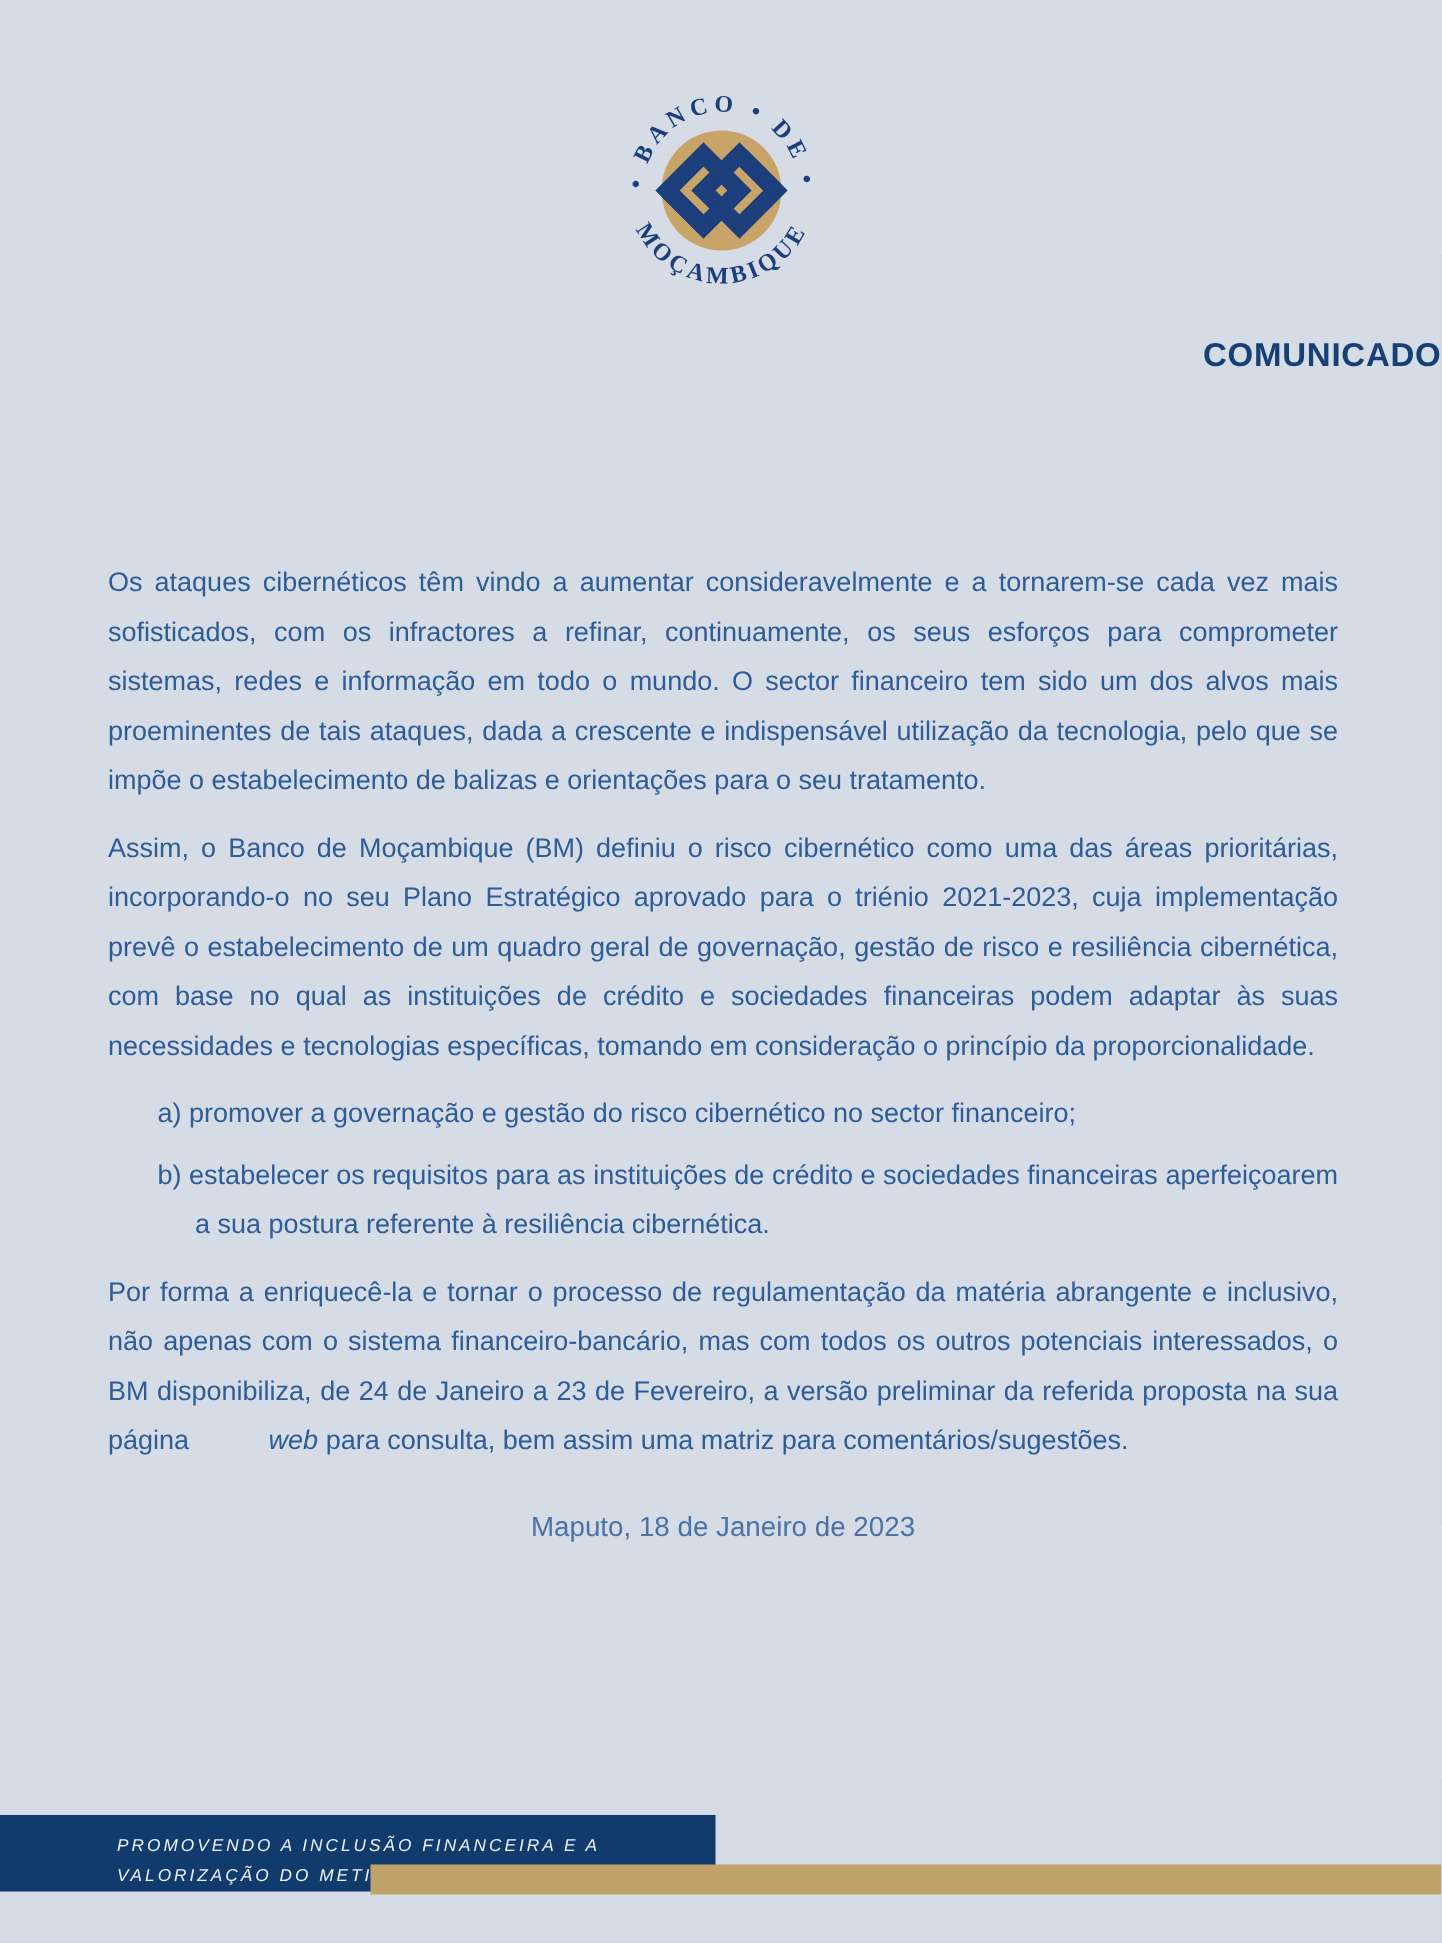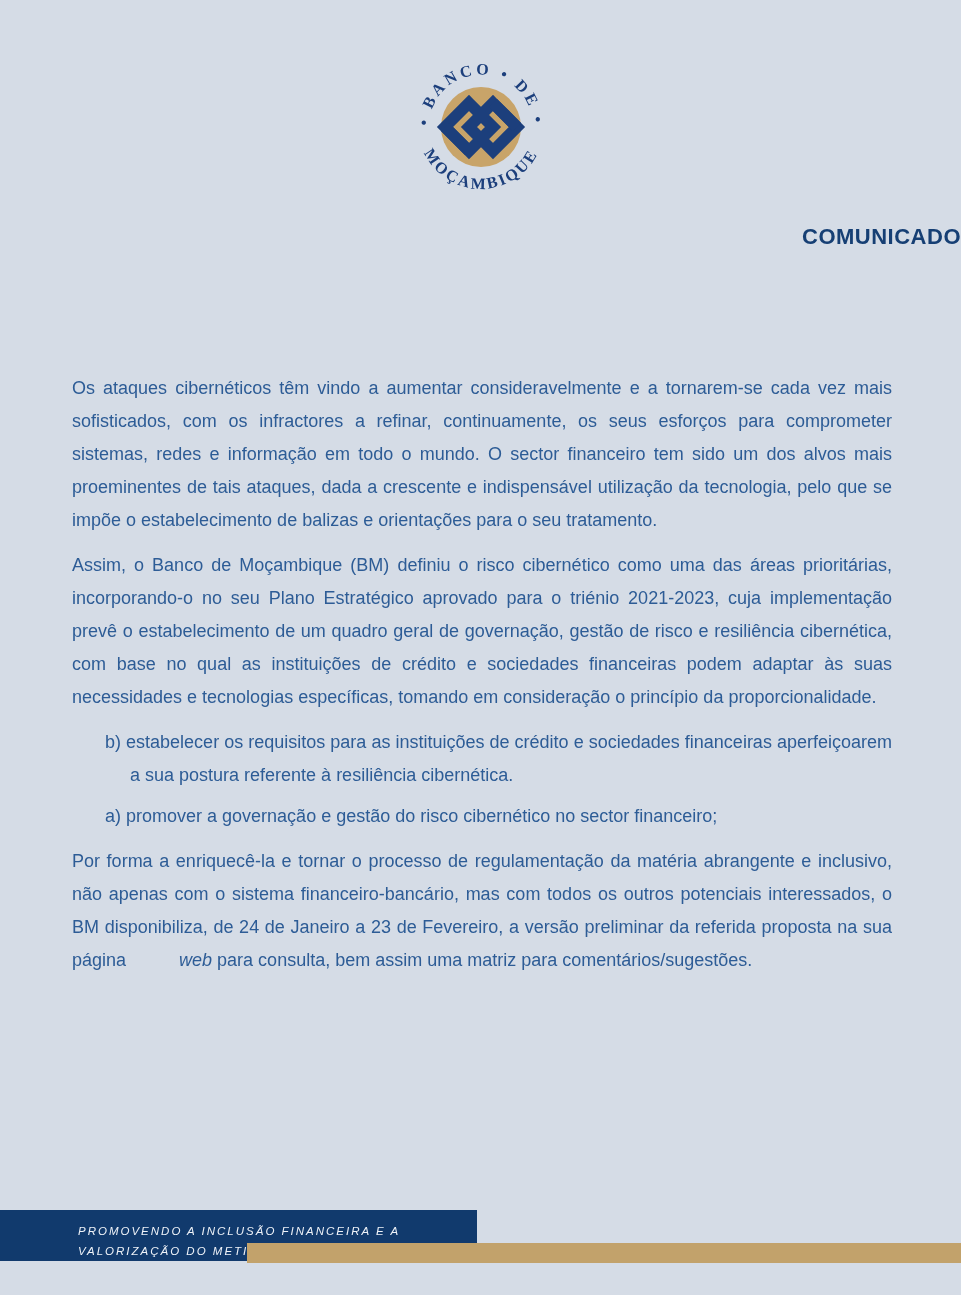--- a/index.html
+++ b/index.html
@@ -141,31 +141,32 @@
   </svg>
 
   <h1 class="title">COMUNICADO</h1>
 
   <div class="content">
     <p>Os ataques cibernéticos têm vindo a aumentar consideravelmente e a tornarem-se cada vez mais sofisticados, com os infractores a refinar, continuamente, os seus esforços para comprometer sistemas, redes e informação em todo o mundo. O sector financeiro tem sido um dos alvos mais proeminentes de tais ataques, dada a crescente e indispensável utilização da tecnologia, pelo que se impõe o estabelecimento de balizas e orientações para o seu tratamento.</p>
     <p>Assim, o Banco de Moçambique (BM) definiu o risco cibernético como uma das áreas prioritárias, incorporando-o no seu Plano Estratégico aprovado para o triénio 2021-2023, cuja implementação prevê o estabelecimento de um quadro geral de governação, gestão de risco e resiliência cibernética, com base no qual as instituições de crédito e sociedades financeiras podem adaptar às suas necessidades e tecnologias específicas, tomando em consideração o princípio da proporcionalidade.</p>
 
     <div class="list">
       <div class="list-item">
+        <span>a)</span>
+        <span>promover a governação e gestão do risco cibernético no sector financeiro;</span>
+      </div>
+      <div class="list-item">
         <span>b)</span>
         <span>estabelecer os requisitos para as instituições de crédito e sociedades financeiras aperfeiçoarem a sua postura referente à resiliência cibernética.</span>
-      </div>
-      <div class="list-item">
-        <span>a)</span>
-        <span>promover a governação e gestão do risco cibernético no sector financeiro;</span>
       </div>
     </div>
 
     <p class="closing"><span>Por forma a enriquecê-la e tornar o processo de regulamentação da matéria abrangente e inclusivo, não apenas com o sistema financeiro-bancário, mas com todos os outros potenciais interessados, o BM disponibiliza, de 24 de Janeiro a 23 de Fevereiro, a versão preliminar da referida proposta na sua página </span><span class="web-word">web</span><span> para consulta, bem assim uma matriz para comentários/sugestões.</span></p>
 
+    <div class="date-line">Maputo, 18 de Janeiro de 2023</div>
   </div>
 
   <div class="footer-navy">
     <div class="footer-tagline">
       <div>PROMOVENDO A INCLUSÃO FINANCEIRA E A</div>
       <div>VALORIZAÇÃO DO METICAL</div>
     </div>
   </div>
   <div class="footer-gold"></div>
 

